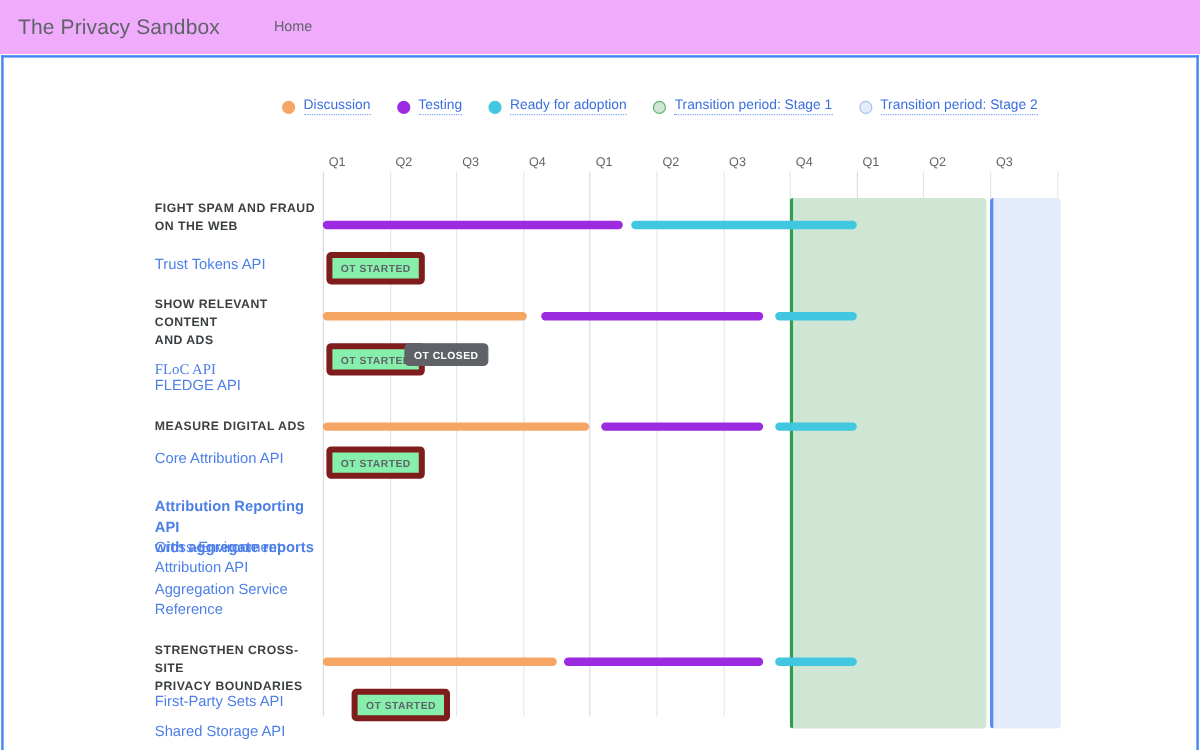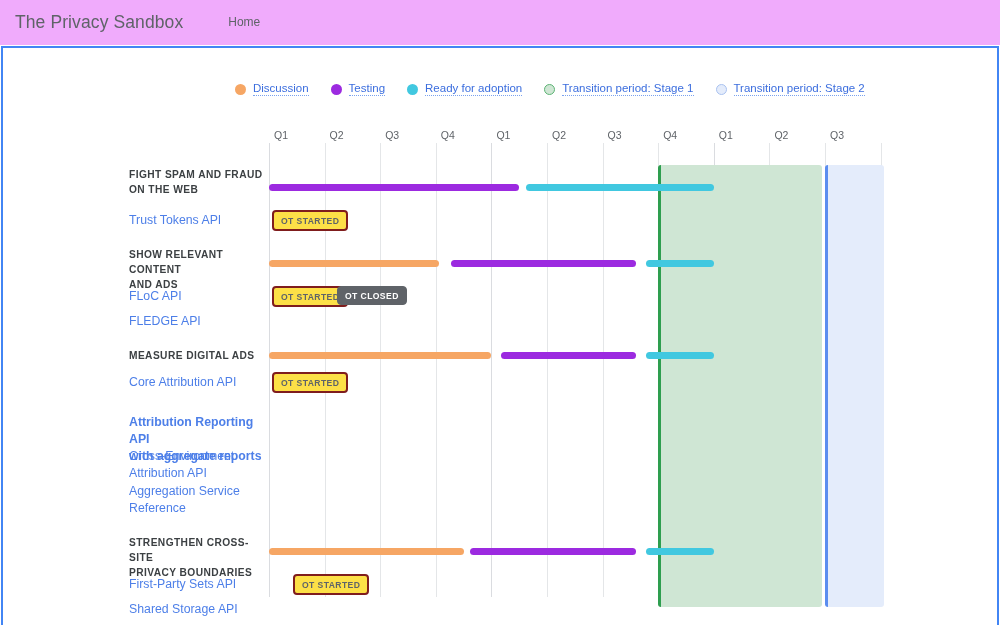--- a/index.html
+++ b/index.html
@@ -177,23 +177,23 @@
   .badge {
     position: absolute;
     font-size: 8.6px;
     font-weight: bold;
     letter-spacing: .4px;
     padding: 4px 7px 3px 7px;
     border-radius: 4px;
     white-space: nowrap;
   }
   .badge.open {
-    background: #fde047;
+    background: #86efac;
     color: #5f6368;
-    border: 2px solid #7f1d1d;
+    border: 5px solid #7f1d1d;
   }
   .badge.closed {
     background: #5f6368;
     color: #ffffff;
     border: 1px solid #5f6368;
   }
 </style>
 </head>
 <body>
 
@@ -282,21 +282,21 @@
           <div>FIGHT SPAM AND FRAUD</div>
           <div>ON THE WEB</div>
         </div>
         <div class="api" style="top: 85px;">
           <div>Trust Tokens API</div>
         </div>
         <div class="grp" style="top: 120px;">
           <div>SHOW RELEVANT CONTENT</div>
           <div>AND ADS</div>
         </div>
-        <div class="api" style="top: 161px;">
+        <div class="api" style="top: 173px; font-family: Liberation Serif, serif;">
           <div>FLoC API</div>
         </div>
         <div class="api" style="top: 186px;">
           <div>FLEDGE API</div>
         </div>
         <div class="grp" style="top: 221px;">
           <div>MEASURE DIGITAL ADS</div>
         </div>
         <div class="api" style="top: 247px;">
           <div>Core Attribution API</div>

